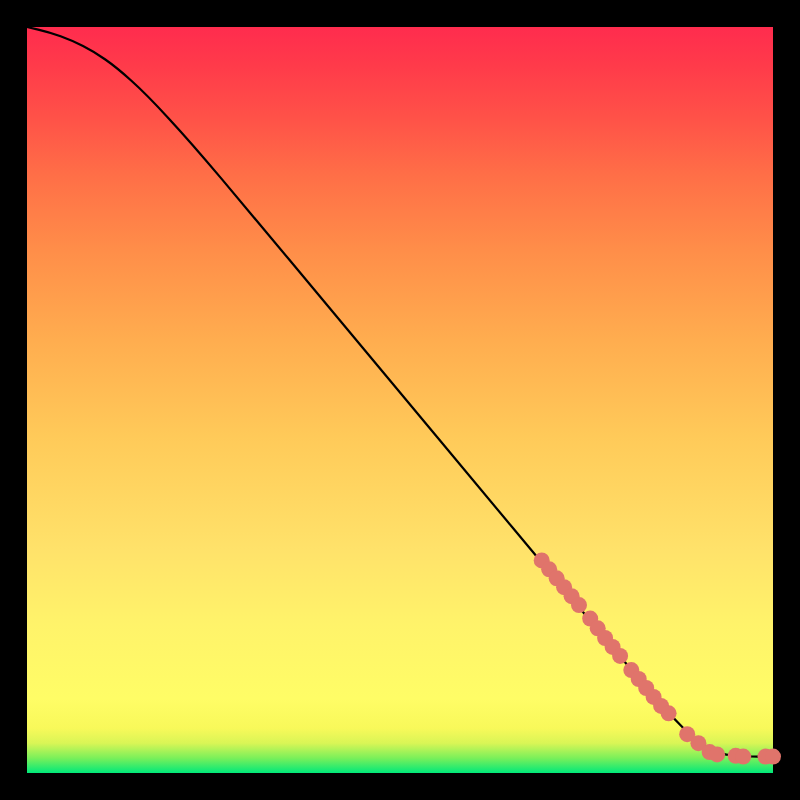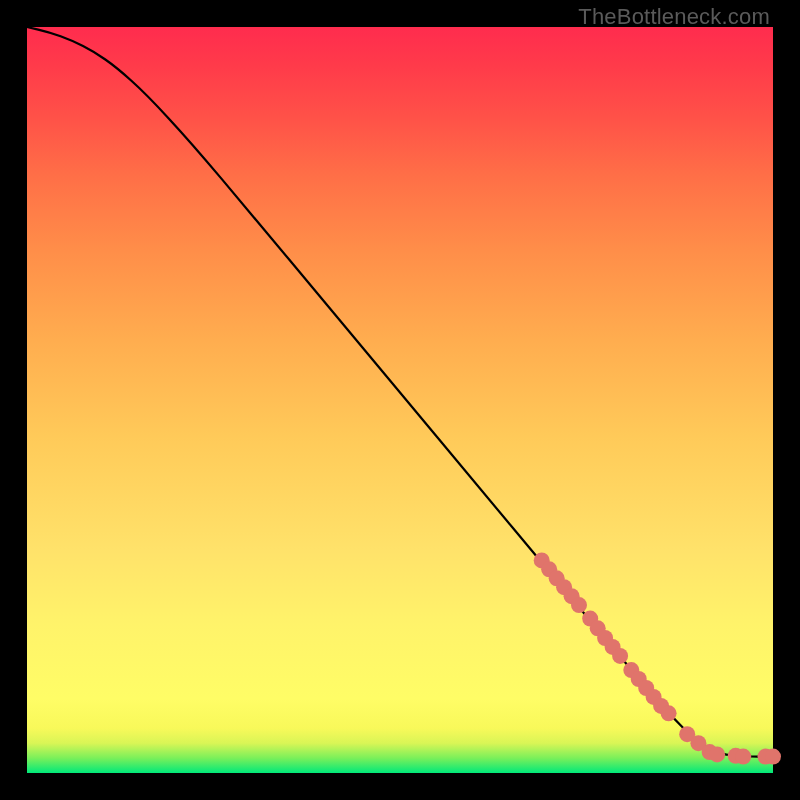--- a/index.html
+++ b/index.html
@@ -103,14 +103,13 @@
           <circle cx="671.4" cy="716.2" r="8" class="dot"></circle>
           <circle cx="682.6" cy="725.1" r="8" class="dot"></circle>
           <circle cx="690.1" cy="727.4" r="8" class="dot"></circle>
           <circle cx="708.7" cy="728.8" r="8" class="dot"></circle>
           <circle cx="716.2" cy="729.6" r="8" class="dot"></circle>
           <circle cx="738.5" cy="729.6" r="8" class="dot"></circle>
           <circle cx="746.0" cy="729.6" r="8" class="dot"></circle>
         </g>
     </svg>
   </div>
-  <div class="watermark">TheBottleneck.com</div>
 </div>
 
 </body></html>

